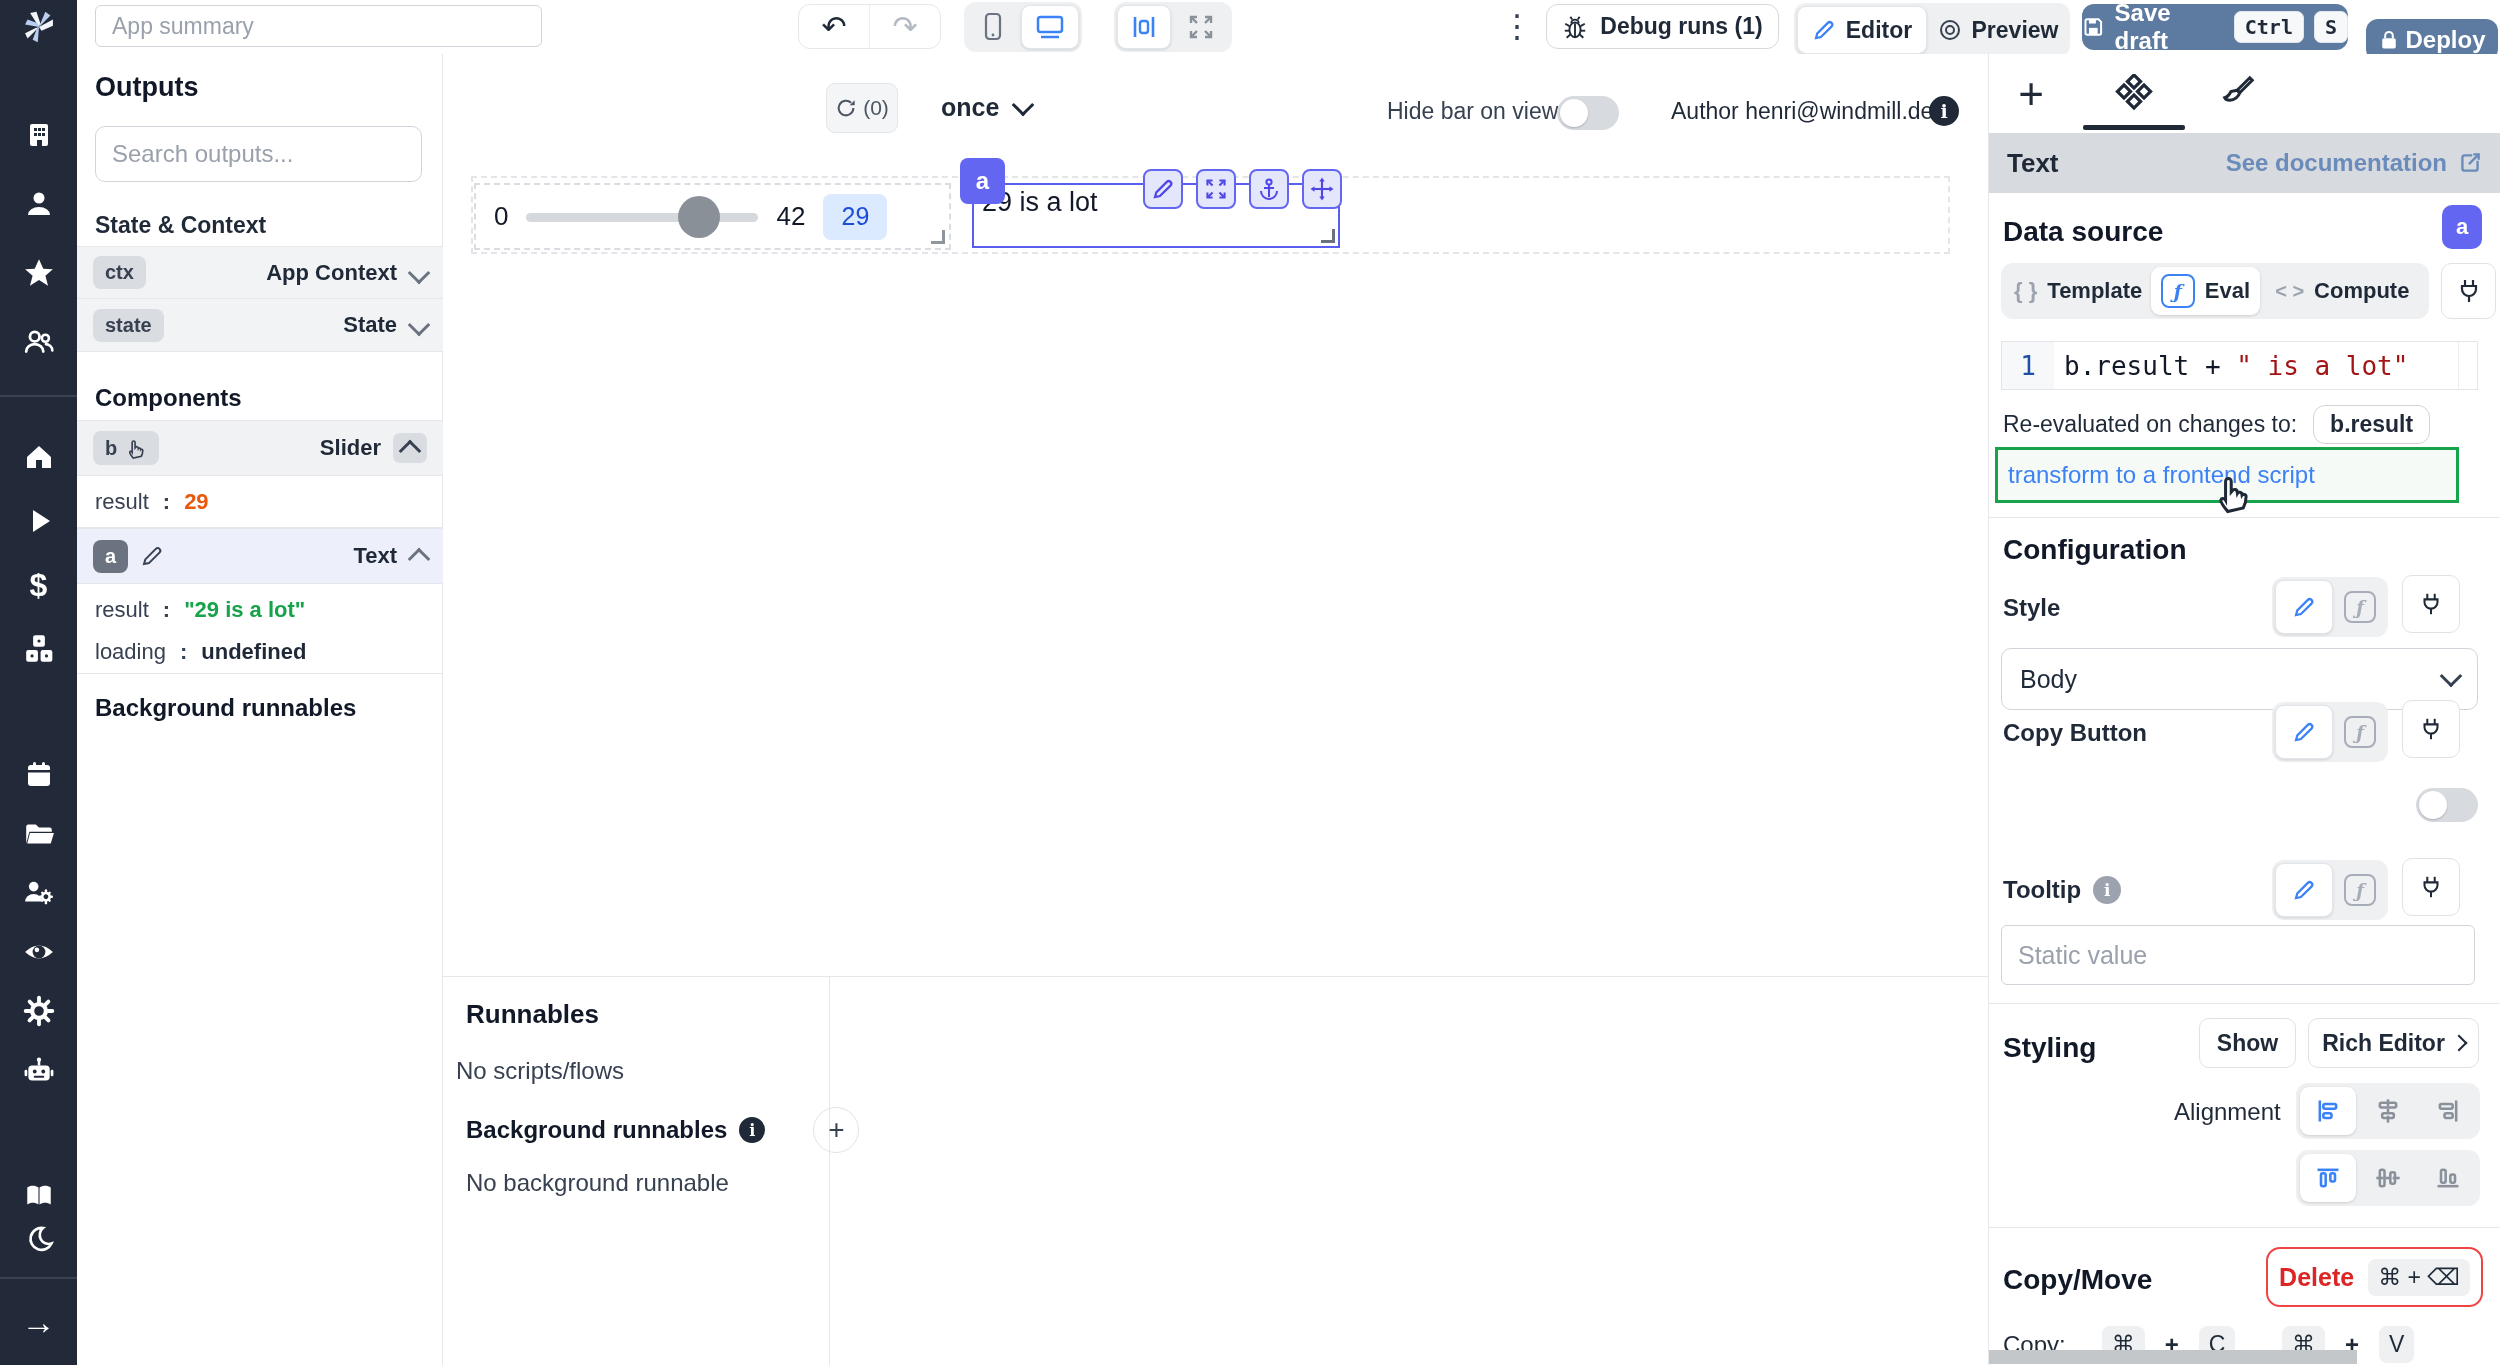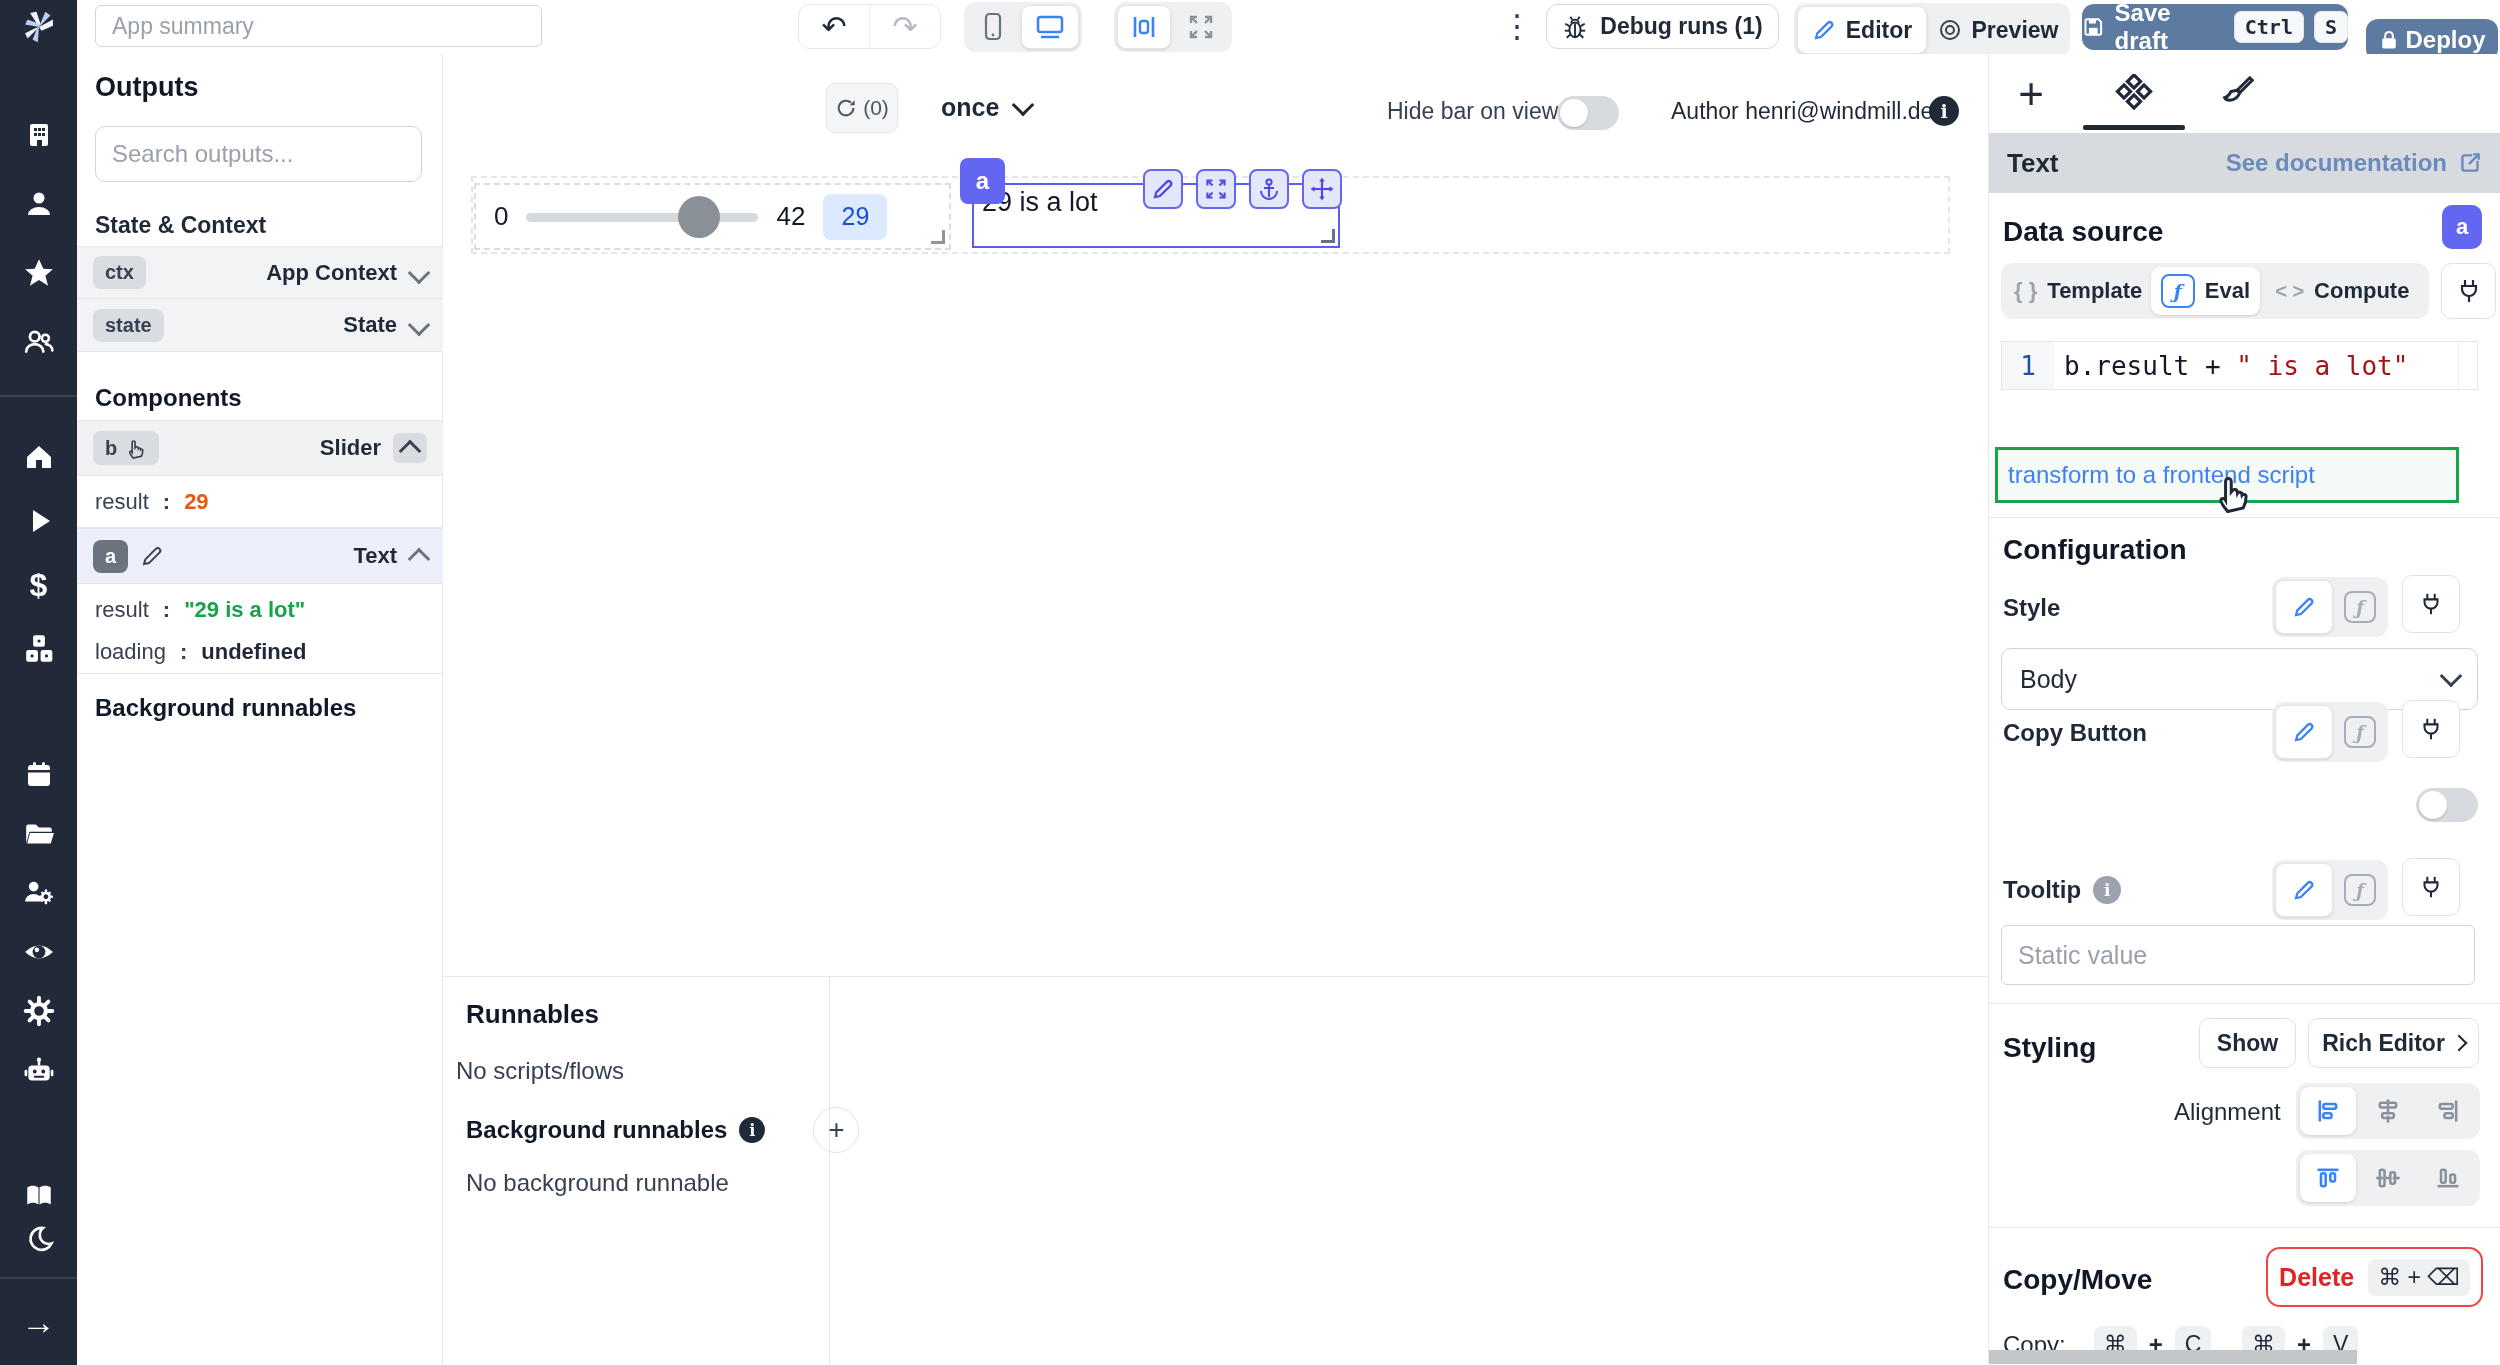--- a/index.html
+++ b/index.html
@@ -538,20 +538,24 @@
           </g>
         </svg>
     </div>
 
     <div class="r flex mono" style="left:12px;top:287px;width:477px;height:49px;border:1.5px solid #e2e5e9;background:#fff;box-sizing:border-box;">
       <span style="width:52px;text-align:center;color:#1e50a8;font-size:26px;background:#f7f8f9;height:100%;display:flex;align-items:center;justify-content:center;">1</span>
       <span style="font-size:26px;color:#111827;margin-left:10px;white-space:pre;">b.result + </span>
       <span style="font-size:26px;color:#a31515;white-space:pre;">" is a lot"</span>
       <span style="margin-left:auto;width:18px;height:100%;border-left:1.5px solid #eceef1;"></span>
     </div>
+    <div class="r flex" style="left:14px;top:348px;height:44px;gap:16px;">
+      <span style="font-size:23px;color:#1f2937;">Re-evaluated on changes to:</span>
+      <span style="border:1.5px solid #d1d5db;border-radius:12px;padding:5px 16px;font-size:23px;font-weight:bold;color:#1f2937;">b.result</span>
+    </div>
     <div class="r flex" style="left:6px;top:393px;width:464px;height:56px;border:3px solid #16a34a;background:#f6faf7;padding:0 10px;box-sizing:border-box;">
       <span style="font-size:24px;color:#3b82f6;">transform to a frontend script</span>
     </div>
     <svg class="r" style="left:222px;top:415px;" width="44" height="46" viewBox="0 0 24 26">
         <path d="M9 24c-2-2.5-4.3-5-3.8-6.6.4-1.2 1.9-.9 2.6.3V7a1.6 1.6 0 0 1 3.2 0v6l.6-.7a1.5 1.5 0 0 1 2.8.7l.1.7c.5-.9 2.4-.7 2.5.5l.1.6c.6-.8 2.3-.5 2.3.8 0 2.4-.5 4.4-1.6 6.4z" fill="#fff" stroke="#1f2937" stroke-width="1.7"></path>
       </svg>
     <div class="sp-div" style="top:463px;"></div>
 
     <div class="r b" style="left:14px;top:480px;font-size:28px;color:#111827;">Configuration</div>
     <div class="r b" style="left:14px;top:540px;font-size:24px;color:#1f2937;">Style</div>
@@ -703,21 +707,21 @@
           </svg>
       </div>
     </div>
     <div class="sp-div" style="top:1173px;"></div>
 
     <div class="r b" style="left:14px;top:1210px;font-size:28px;color:#111827;">Copy/Move</div>
     <div class="r flex" style="left:277px;top:1193px;width:217px;height:60px;border:2.5px solid #ef4444;border-radius:14px;justify-content:center;gap:14px;box-sizing:border-box;background:#fff;">
       <span class="b" style="font-size:25px;color:#dc2626;">Delete</span>
       <span class="spkbd">⌘ + ⌫</span>
     </div>
-    <div class="r flex" style="left:14px;top:1272px;gap:12px;font-size:24px;color:#1f2937;">
+    <div class="r flex" style="left:14px;top:1272px;gap:20px;font-size:24px;color:#1f2937;">
       <span>Copy:</span>
       <span class="spkbd" style="margin-left:16px;">⌘</span>
       <span class="b">+</span>
       <span class="spkbd">C</span>
       <span>,</span>
       <span class="spkbd">⌘</span>
       <span class="b">+</span>
       <span class="spkbd">V</span>
     </div>
     <div class="r" style="left:0;top:1296px;width:368px;height:14px;background:#c4c7ca;"></div>

